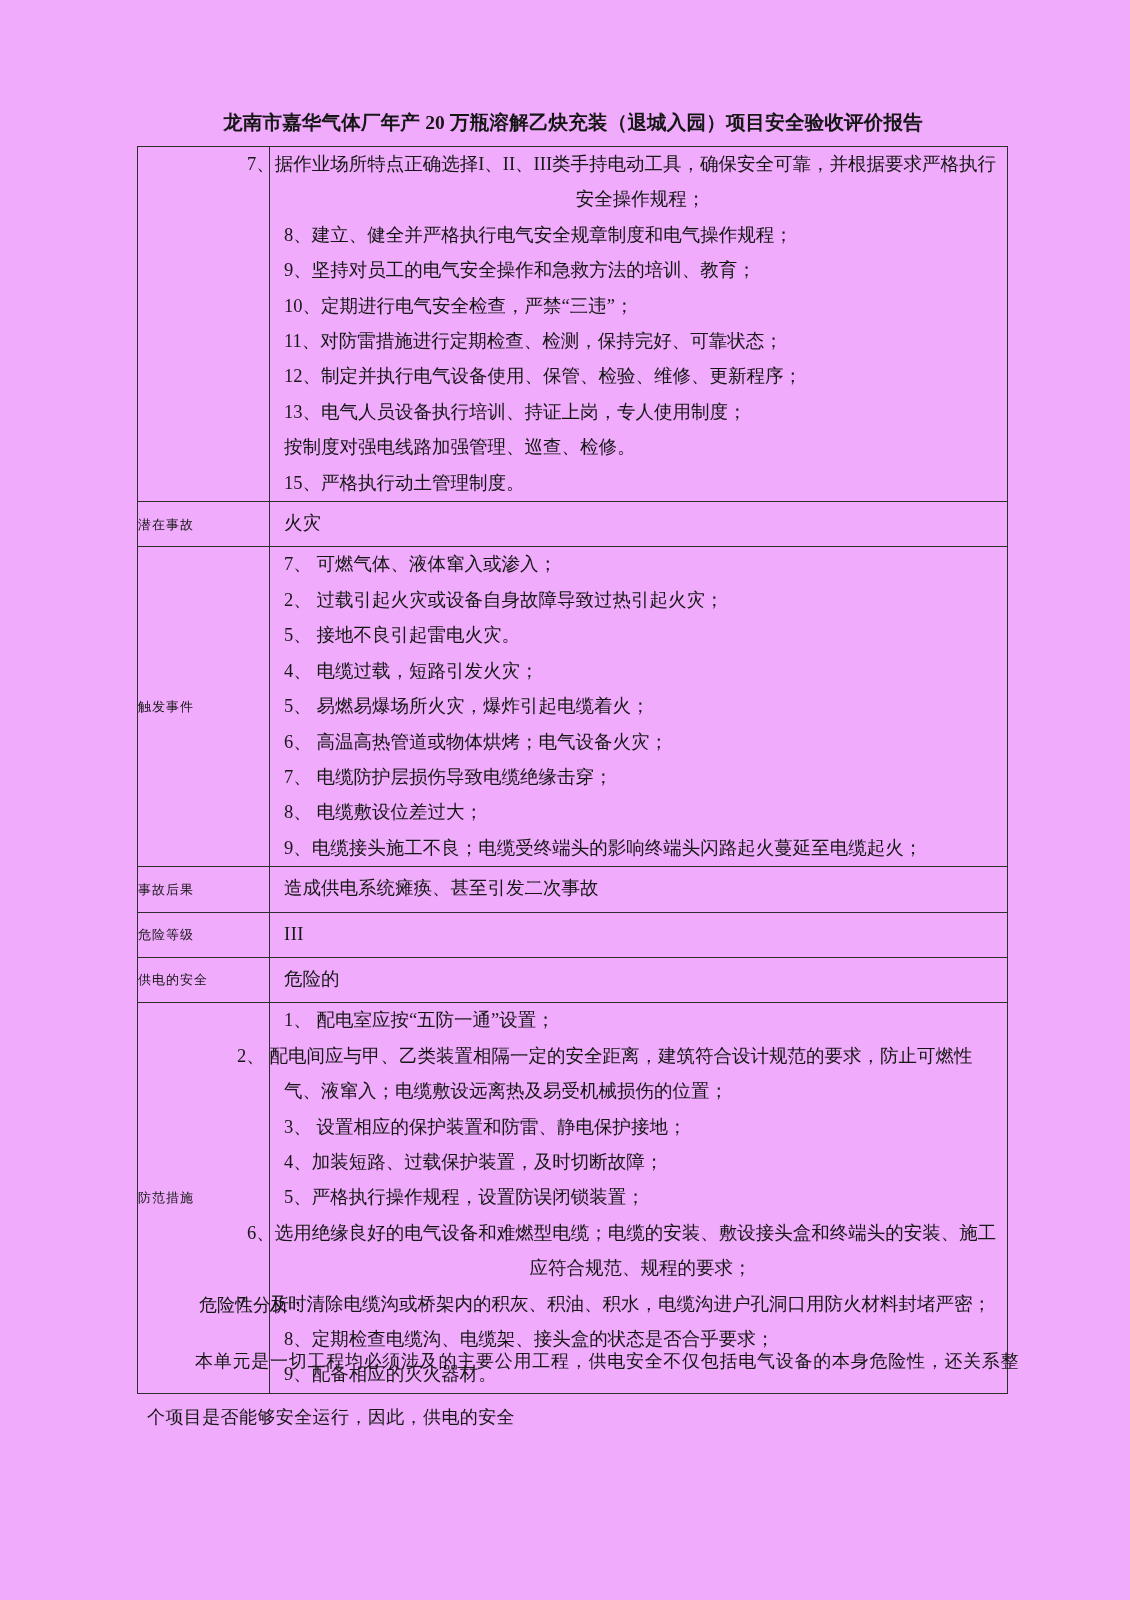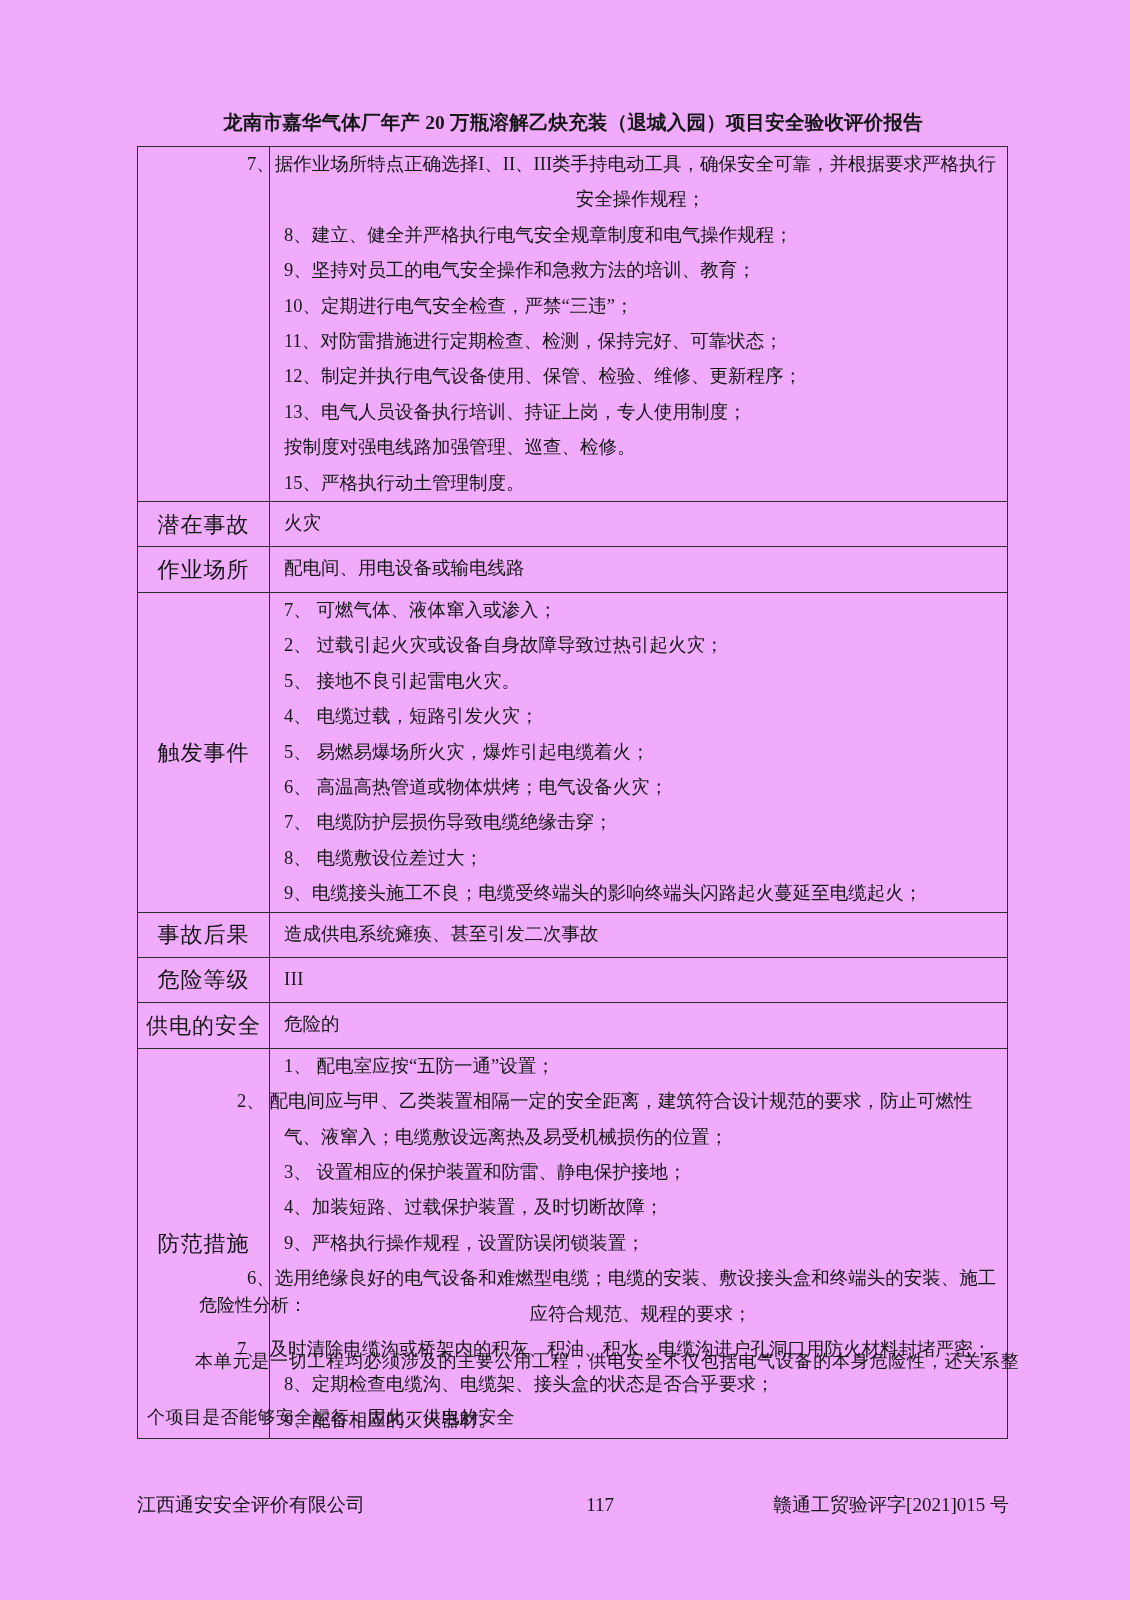--- a/index.html
+++ b/index.html
@@ -49,22 +49,21 @@
     font-size: 18.5px;
     line-height: 35.4px;
   }
   .risk-table td {
     border: 1.15px solid #2e2e2e;
     vertical-align: middle;
     padding: 0;
   }
   .risk-table td.label {
     width: 131px;
-    text-align: center;
-    font-size: 22px;
+    font-size: 13px;
     letter-spacing: 1px;
   }
   .risk-table td.content {
     padding: 0 10px 0 14px;
   }
 
   .cellpad-lg { padding-top: 5px; padding-bottom: 6px; }
 
   
   ul.itemlist {
@@ -153,26 +152,20 @@
         </td>
       </tr>
 
       <tr>
         <td class="label">潜在事故</td>
         <td class="content">
           <div class="valline">火灾</div>
         </td>
       </tr>
 
-      <tr>
-        <td class="label">作业场所</td>
-        <td class="content">
-          <div class="valline">配电间、用电设备或输电线路</div>
-        </td>
-      </tr>
 
       <tr>
         <td class="label">触发事件</td>
         <td class="content cellpad-lg">
           <ul class="itemlist">
             <li>7、 可燃气体、液体窜入或渗入；</li>
             <li>2、 过载引起火灾或设备自身故障导致过热引起火灾；</li>
             <li>5、 接地不良引起雷电火灾。</li>
             <li>4、 电缆过载，短路引发火灾；</li>
             <li>5、 易燃易爆场所火灾，爆炸引起电缆着火；</li>
@@ -206,36 +199,31 @@
       </tr>
 
       <tr>
         <td class="label">防范措施</td>
         <td class="content cellpad-lg">
           <ul class="itemlist">
             <li>1、 配电室应按“五防一通”设置；</li>
             <li class="wrap ind-hang">2、 配电间应与甲、乙类装置相隔一定的安全距离，建筑符合设计规范的要求，防止可燃性气、液窜入；电缆敷设远离热及易受机械损伤的位置；</li>
             <li>3、 设置相应的保护装置和防雷、静电保护接地；</li>
             <li>4、加装短路、过载保护装置，及时切断故障；</li>
-            <li>9、严格执行操作规程，设置防误闭锁装置；</li>
+            <li>5、严格执行操作规程，设置防误闭锁装置；</li>
             <li class="wrap ind-hang2">6、选用绝缘良好的电气设备和难燃型电缆；电缆的安装、敷设接头盒和终端头的安装、施工应符合规范、规程的要求；</li>
             <li class="wrap ind-hang">7、 及时清除电缆沟或桥架内的积灰、积油、积水，电缆沟进户孔洞口用防火材料封堵严密；</li>
             <li>8、定期检查电缆沟、电缆架、接头盒的状态是否合乎要求；</li>
             <li>9、配备相应的灭火器材。</li>
           </ul>
         </td>
       </tr>
 
     </tbody>
   </table>
 
   <div class="after-table">
     <div class="p-head">危险性分析：</div>
     <div class="p-body">本单元是一切工程均必须涉及的主要公用工程，供电安全不仅包括电气设备的本身危险性，还关系整个项目是否能够安全运行，因此，供电的安全</div>
   </div>
 
-  <div class="footer">
-    <div class="f-left">江西通安安全评价有限公司</div>
-    <div class="f-center">117</div>
-    <div class="f-right">赣通工贸验评字[2021]015 号</div>
-  </div>
 
 </div>
 
 </body></html>

